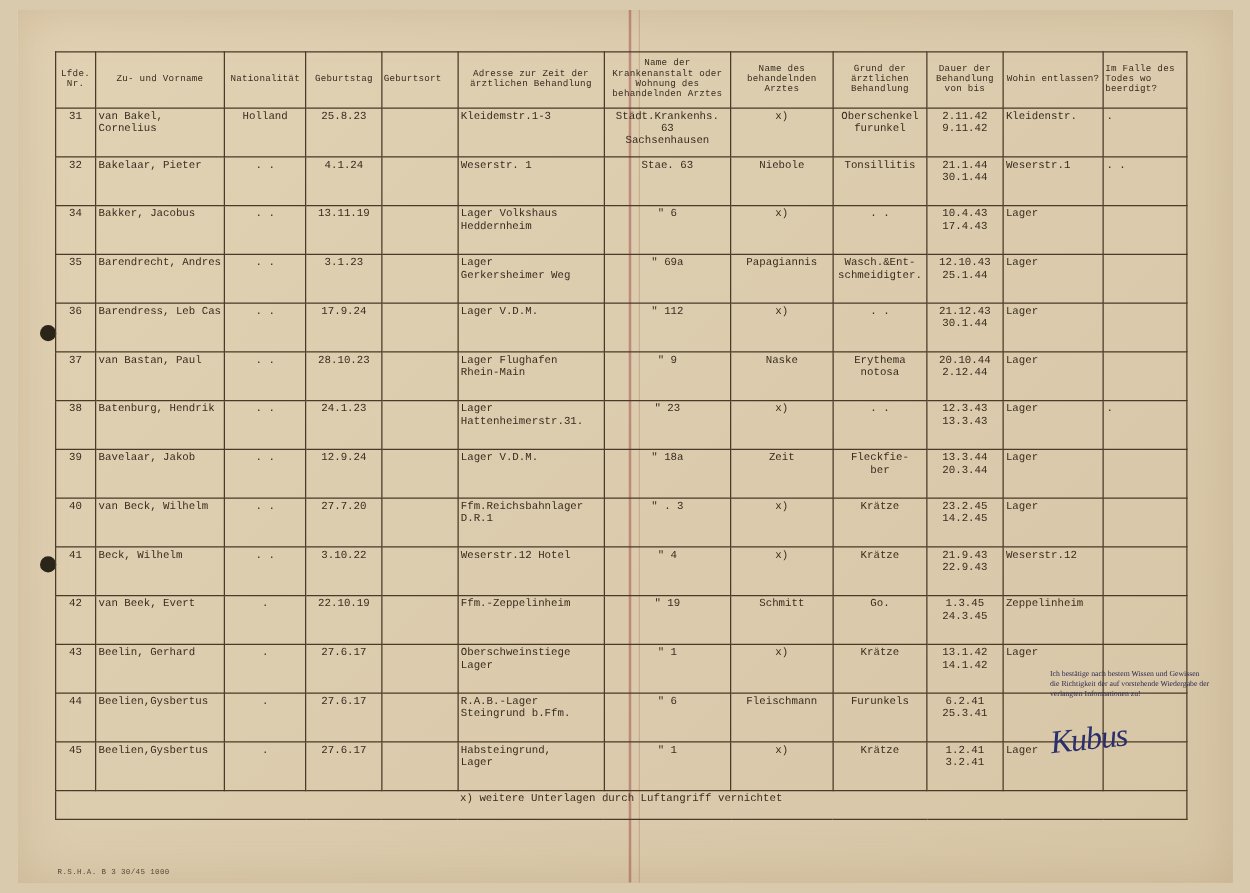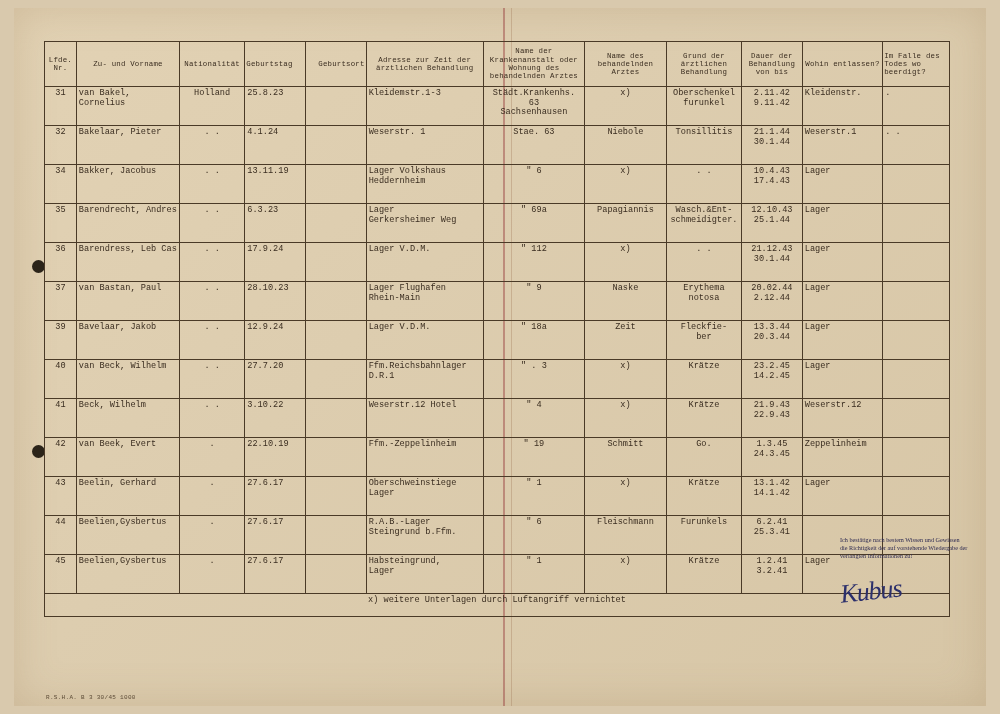--- a/index.html
+++ b/index.html
@@ -57,22 +57,22 @@
   }
   td{
     padding:2px 2px;
     vertical-align:top;
     height:34px;
     white-space:pre-line;
   }
   .c-nr{width:30px;text-align:center;}
   .c-name{width:104px;}
   .c-nat{width:64px;text-align:center;}
-  .c-birth{width:62px;text-align:left;}
-  .c-place{width:62px;text-align:right;}
+  .c-birth{width:62px;text-align:center;}
+  .c-place{width:62px;text-align:left;}
   .c-addr{width:120px;}
   .c-krank{width:104px;text-align:center;}
   .c-arzt{width:88px;text-align:center;}
   .c-grund{width:72px;text-align:center;}
   .c-dauer{width:62px;text-align:center;}
   .c-wohin{width:83px;}
   .c-tod{width:74px;text-align:left;}
 
   
   td.footnote{height:18px;text-align:center;border-left:1px solid #4a3a27;}
@@ -183,21 +183,21 @@
           <td class="c-grund">. .</td>
           <td class="c-dauer">10.4.43
 17.4.43</td>
           <td class="c-wohin">Lager</td>
           <td class="c-tod"></td>
         </tr>
         <tr>
           <td class="c-nr">35</td>
           <td class="c-name">Barendrecht, Andres</td>
           <td class="c-nat">. .</td>
-          <td class="c-birth">6.3.23</td>
+          <td class="c-birth">3.1.23</td>
           <td class="c-place"></td>
           <td class="c-addr">Lager
 Gerkersheimer Weg</td>
           <td class="c-krank">"    69a</td>
           <td class="c-arzt">Papagiannis</td>
           <td class="c-grund">Wasch.&amp;Ent-
 schmeidigter.</td>
           <td class="c-dauer">12.10.43
 25.1.44</td>
           <td class="c-wohin">Lager</td>
@@ -223,24 +223,40 @@
           <td class="c-name">van Bastan, Paul</td>
           <td class="c-nat">. .</td>
           <td class="c-birth">28.10.23</td>
           <td class="c-place"></td>
           <td class="c-addr">Lager Flughafen
 Rhein-Main</td>
           <td class="c-krank">"     9</td>
           <td class="c-arzt">Naske</td>
           <td class="c-grund">Erythema
 notosa</td>
-          <td class="c-dauer">20.02.44
+          <td class="c-dauer">20.10.44
 2.12.44</td>
           <td class="c-wohin">Lager</td>
           <td class="c-tod"></td>
+        </tr>
+        <tr>
+          <td class="c-nr">38</td>
+          <td class="c-name">Batenburg, Hendrik</td>
+          <td class="c-nat">. .</td>
+          <td class="c-birth">24.1.23</td>
+          <td class="c-place"></td>
+          <td class="c-addr">Lager
+Hattenheimerstr.31.</td>
+          <td class="c-krank">"    23</td>
+          <td class="c-arzt">x)</td>
+          <td class="c-grund">. .</td>
+          <td class="c-dauer">12.3.43
+13.3.43</td>
+          <td class="c-wohin">Lager</td>
+          <td class="c-tod">.</td>
         </tr>
         <tr>
           <td class="c-nr">39</td>
           <td class="c-name">Bavelaar, Jakob</td>
           <td class="c-nat">. .</td>
           <td class="c-birth">12.9.24</td>
           <td class="c-place"></td>
           <td class="c-addr">Lager V.D.M.</td>
           <td class="c-krank">"   18a</td>
           <td class="c-arzt">Zeit</td>

